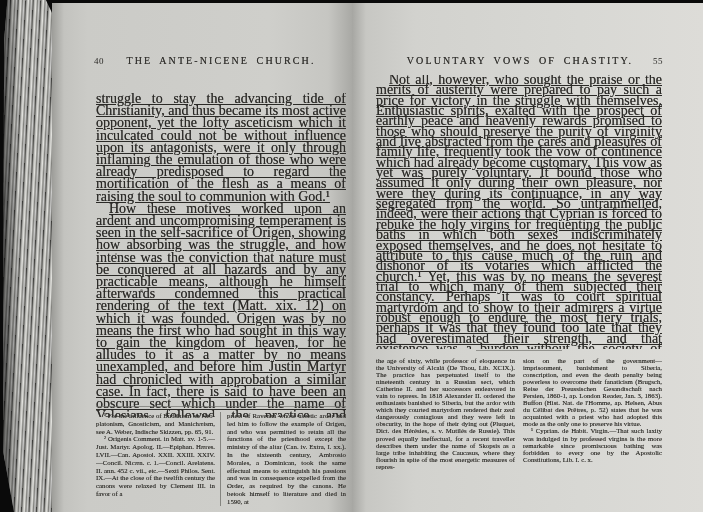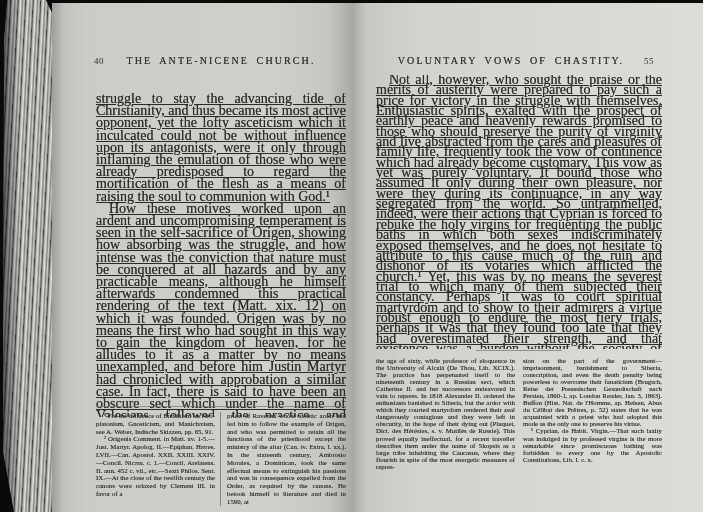--- a/index.html
+++ b/index.html
@@ -27,21 +27,21 @@
     left:52px;width:300px;
     background:linear-gradient(to right,#98989400,#00000000),
                linear-gradient(to right,#9d9d99 0,#c3c3bf 4%,#cbcbc7 12%,#cfcfcb 72%,#c6c6c2 92%,#a9a9a5 100%);
   }
   .page.right{
     left:352px;width:351px;
     background:linear-gradient(to right,#a6a6a2 0,#c7c7c3 4%,#d2d2ce 18%,#d8d8d4 65%,#dddcd8 100%);
   }
   .head{position:absolute;height:16px;}
   .page.left  .head{left:44px;top:52px;width:250px;}
-  .page.right .head{left:16px;top:52px;width:286px;}
+  .page.right .head{left:25px;top:52px;width:286px;}
   .pagenum{position:absolute;top:1px;font-size:9px;letter-spacing:.5px;}
   .page.left  .pagenum{left:-2px;}
   .page.right .pagenum{right:0;}
   .head-title{
     display:block;text-align:center;font-size:10px;
     letter-spacing:2.1px;word-spacing:3px;color:#33322f;
     text-shadow:0 0 .4px rgba(43,42,39,.75);
   }
   .body-text{
     position:absolute;overflow:hidden;

